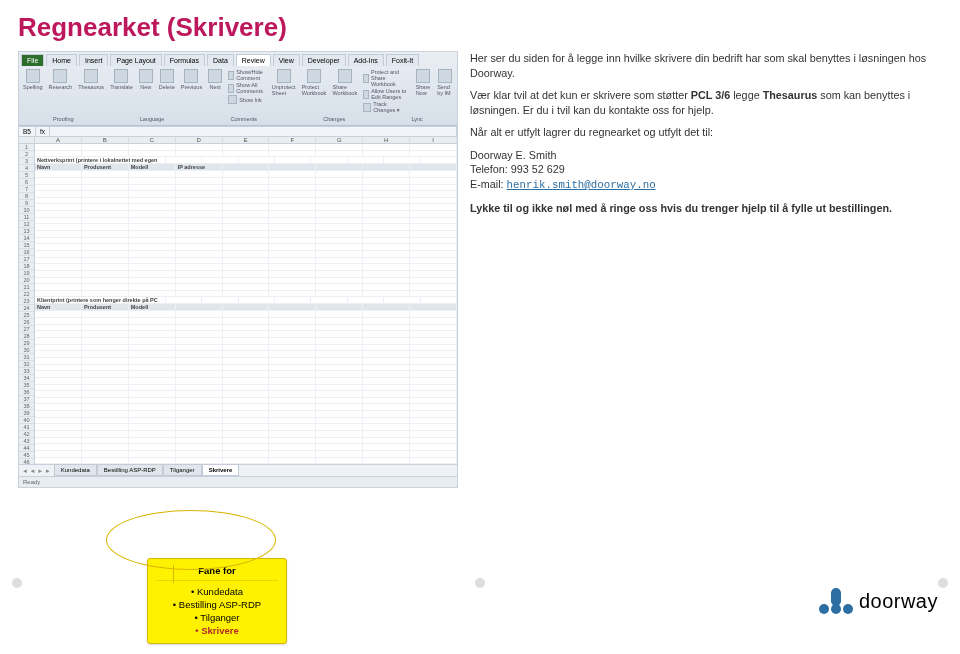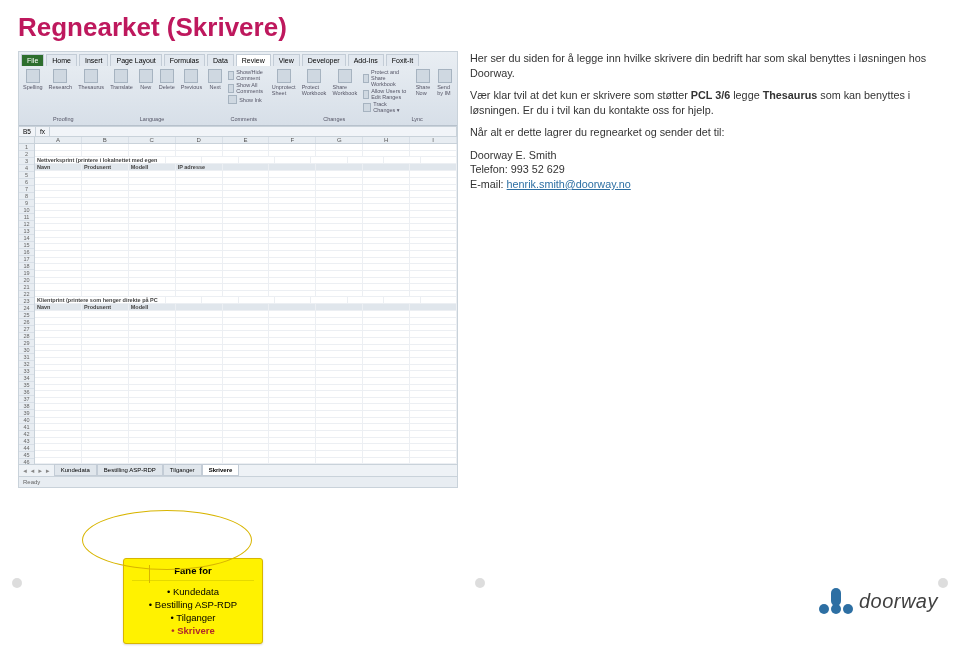--- a/index.html
+++ b/index.html
@@ -39,34 +39,34 @@
   .cells .r.band div{color:#444;}
 
   .sheettabs{display:flex;border-top:1px solid #c9d2da;background:#eef2f6;font-size:6px;align-items:center;}
   .sheettabs .nav{padding:2px 3px;color:#888;}
   .sheettabs .st{padding:2px 6px;background:#e0e6ec;border:1px solid #c3ccd6;margin-top:-1px;}
   .sheettabs .st.active{background:#fff;font-weight:bold;}
   .statusbar{font-size:6px;padding:2px 4px;color:#666;background:#e8edf2;border-top:1px solid #c9d2da;}
 
   .explain{flex:1;font-size:10.8px;color:#333;line-height:1.35;}
   .explain p{margin-bottom:8px;}
-  .explain a{color:#2d6fa3;text-decoration:underline;}
+  .explain a{color:#2d6fa3;text-decoration:underline;font-family:Liberation Mono, monospace;}
 
   .bottom{position:absolute;bottom:10px;left:0;right:0;display:flex;align-items:center;justify-content:space-between;padding:0 22px;}
-  .callout-wrap{position:relative;margin-left:80px;padding-left:21px;}
+  .callout-wrap{position:relative;margin-left:104px;padding-left:21px;}
   .arc{position:absolute;width:170px;height:60px;border:1px solid #d8b500;border-radius:50%;top:-48px;left:-20px;background:transparent;}
   .arc::after{content:"";position:absolute;width:1px;height:18px;background:#d8b500;left:66px;top:54px;}
   .callout{width:140px;background:#fff200;border:1px solid #d8b500;border-radius:3px;padding:6px 8px;text-align:center;font-size:9.5px;box-shadow:0 1px 2px rgba(0,0,0,0.15);}
   .callout .ttl{font-weight:bold;padding-bottom:4px;border-bottom:1px solid rgba(0,0,0,0.1);margin-bottom:4px;}
   .callout ul{list-style:none;}
   .callout li{padding:1px 0;}
   .callout li::before{content:"• ";}
   .callout li.current{color:#b02a2a;font-weight:bold;}
 
-  .logo{display:flex;align-items:center;gap:6px;color:#404040;font-style:italic;}
+  .logo{display:flex;align-items:center;gap:6px;color:#000000;}
   .logo-txt{font-size:20px;letter-spacing:0.5px;}
   .logo svg{display:block;}
 
   .pager{position:absolute;bottom:66px;left:0;right:0;display:flex;justify-content:space-between;padding:0 12px;}
   .pg{width:10px;height:10px;border-radius:50%;background:#666;opacity:0.22;}
 </style>
 </head>
 <body>
 
 <div class="page-title">Regnearket (Skrivere)</div>
@@ -769,26 +769,27 @@
       <span class="st active">Skrivere</span>
     </div>
     <div class="statusbar">Ready</div>
   </div>
 
   <div class="explain">
     <p>Her ser du siden for å legge inn hvilke skrivere din bedrift har som skal benyttes i løsningen hos Doorway.</p>
     <p>
       <span>Vær klar tvil at det kun er skrivere som støtter </span><b>PCL 3/6</b><span> legge </span><b>Thesaurus</b><span> som kan benyttes i løsningen. Er du i tvil kan du kontakte oss for hjelp.</span>
     </p>
-    <p>Når alt er dette lagrer du regnearket og sender det til:</p>
+    <p>Når alt er utfylt lagrer du regnearket og utfylt det til:</p>
     <p>
       <span>Doorway E. Smith</span><br>
       <span>Telefon: 993 52 629</span><br>
       <span>E-mail: </span><a href="#">henrik.smith@doorway.no</a>
     </p>
+    <p><b>Lykke til og ikke nøl med å ringe oss hvis du trenger hjelp til å fylle ut bestillingen.</b></p>
   </div>
 </div>
 
 <div class="pager">
   <span class="pg"></span>
   <span class="pg"></span>
   <span class="pg"></span>
 </div>
 
 <div class="bottom">

